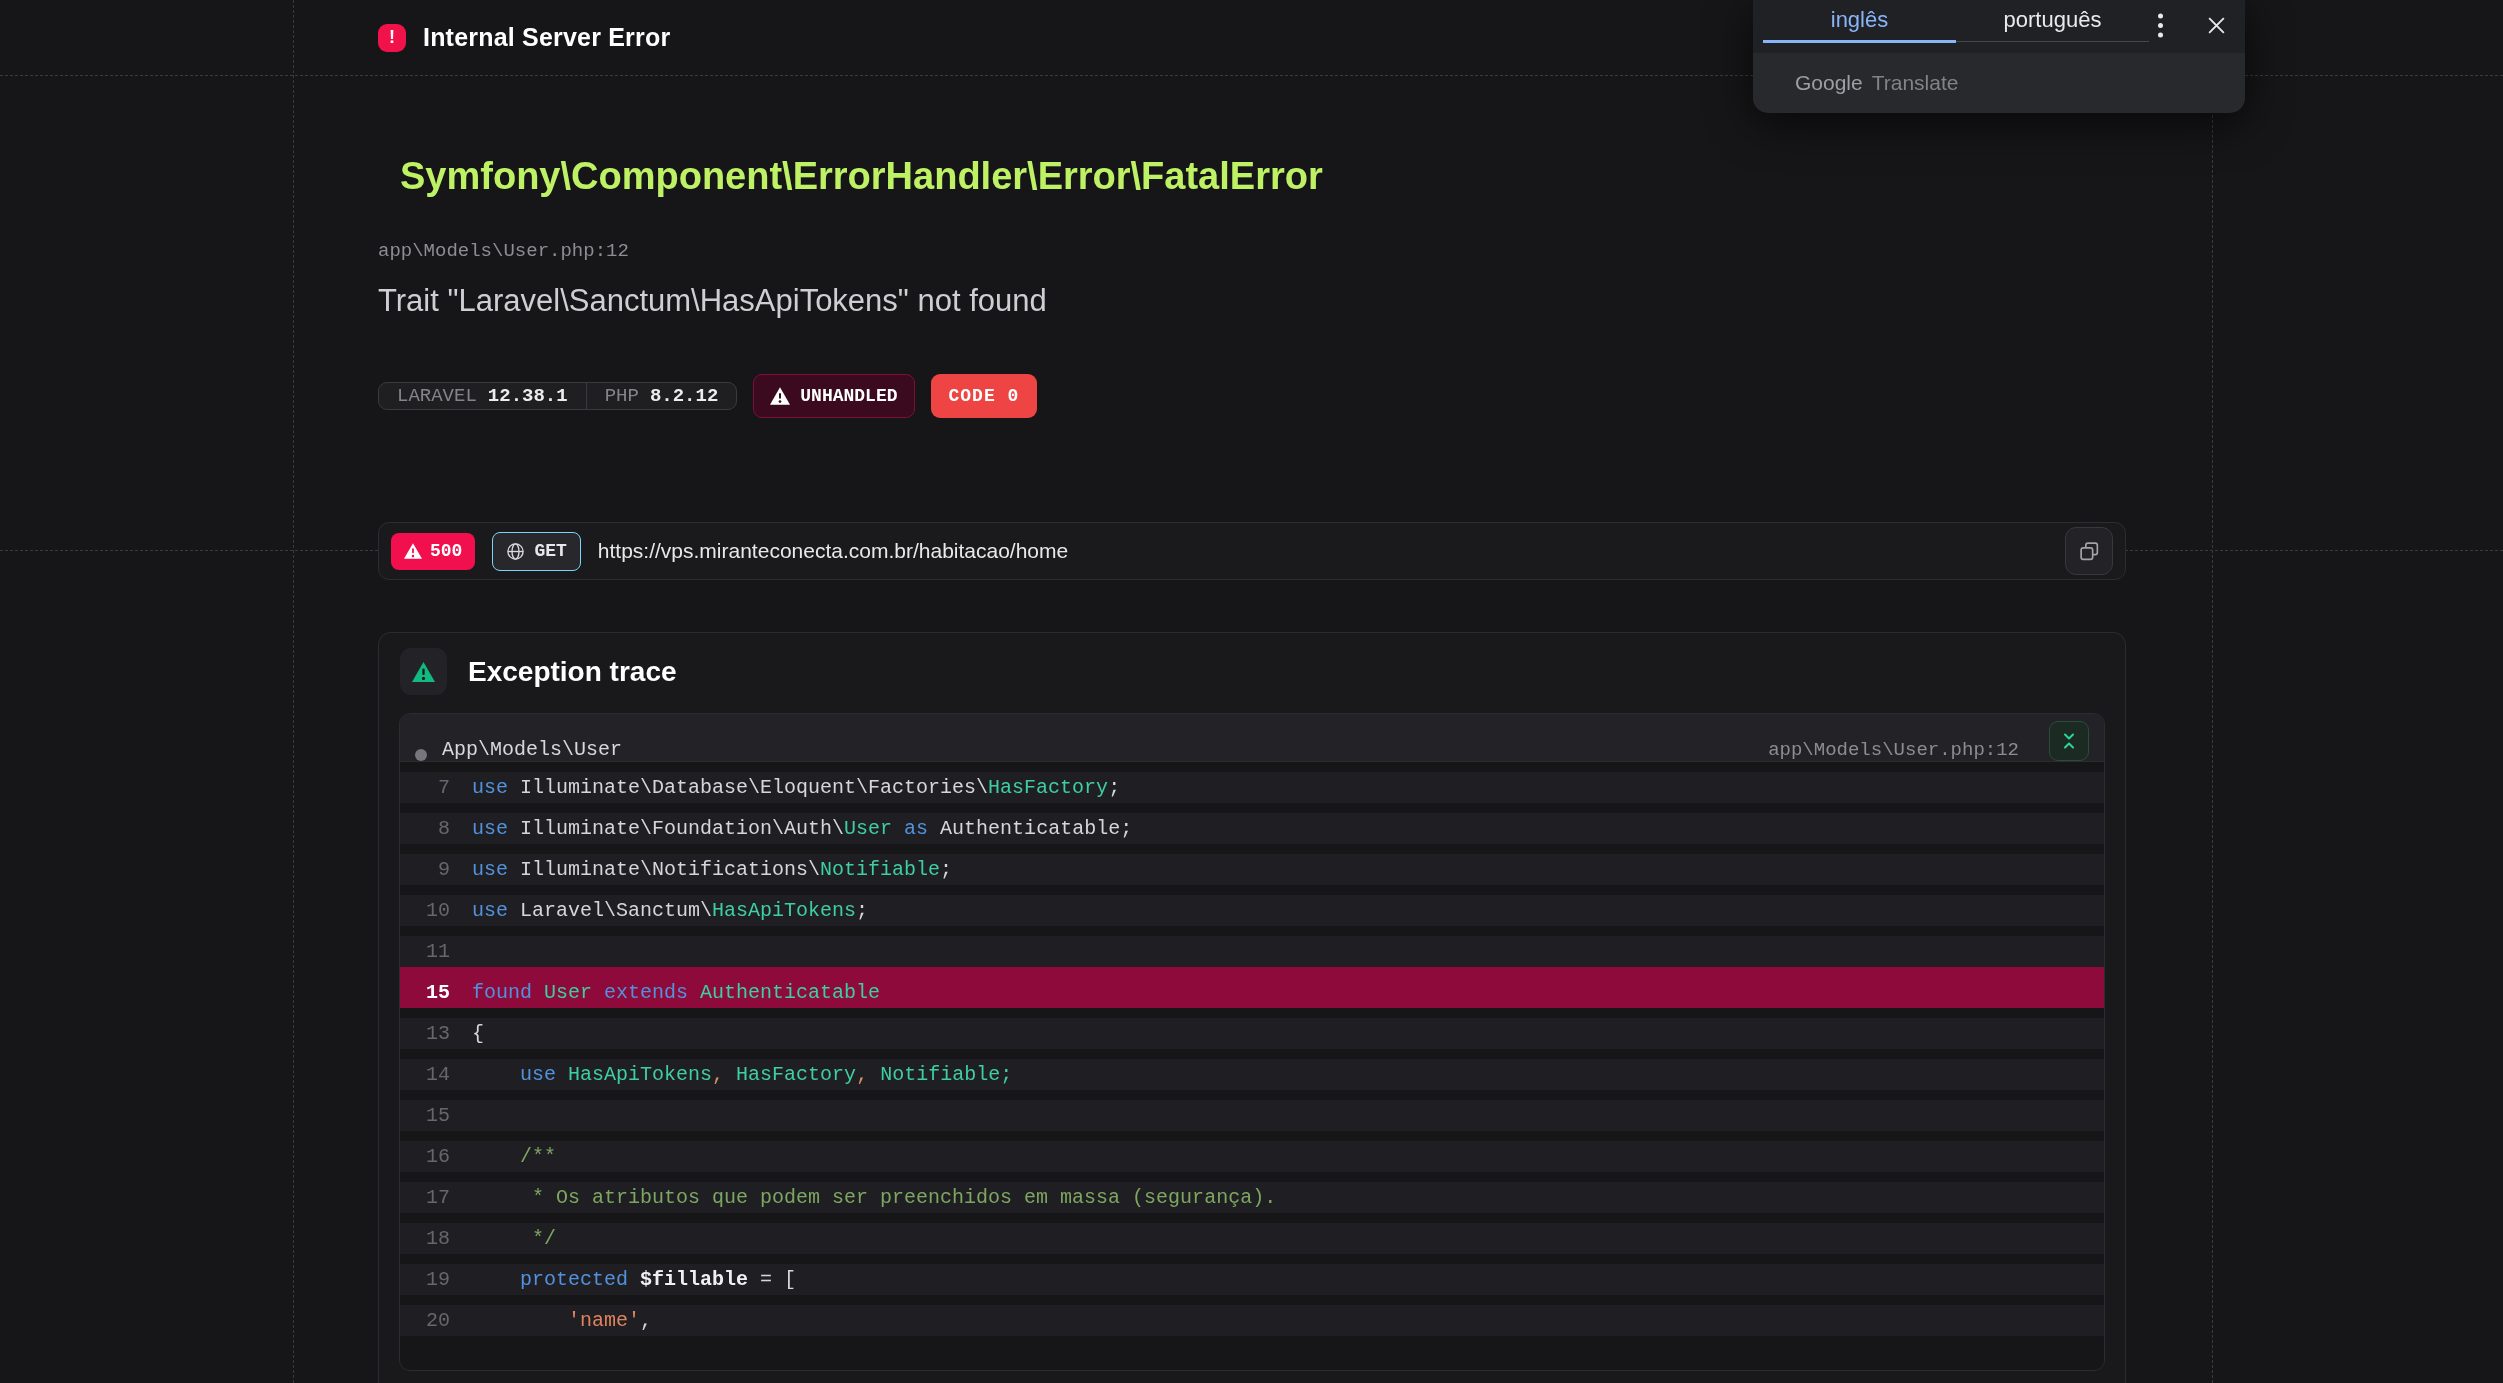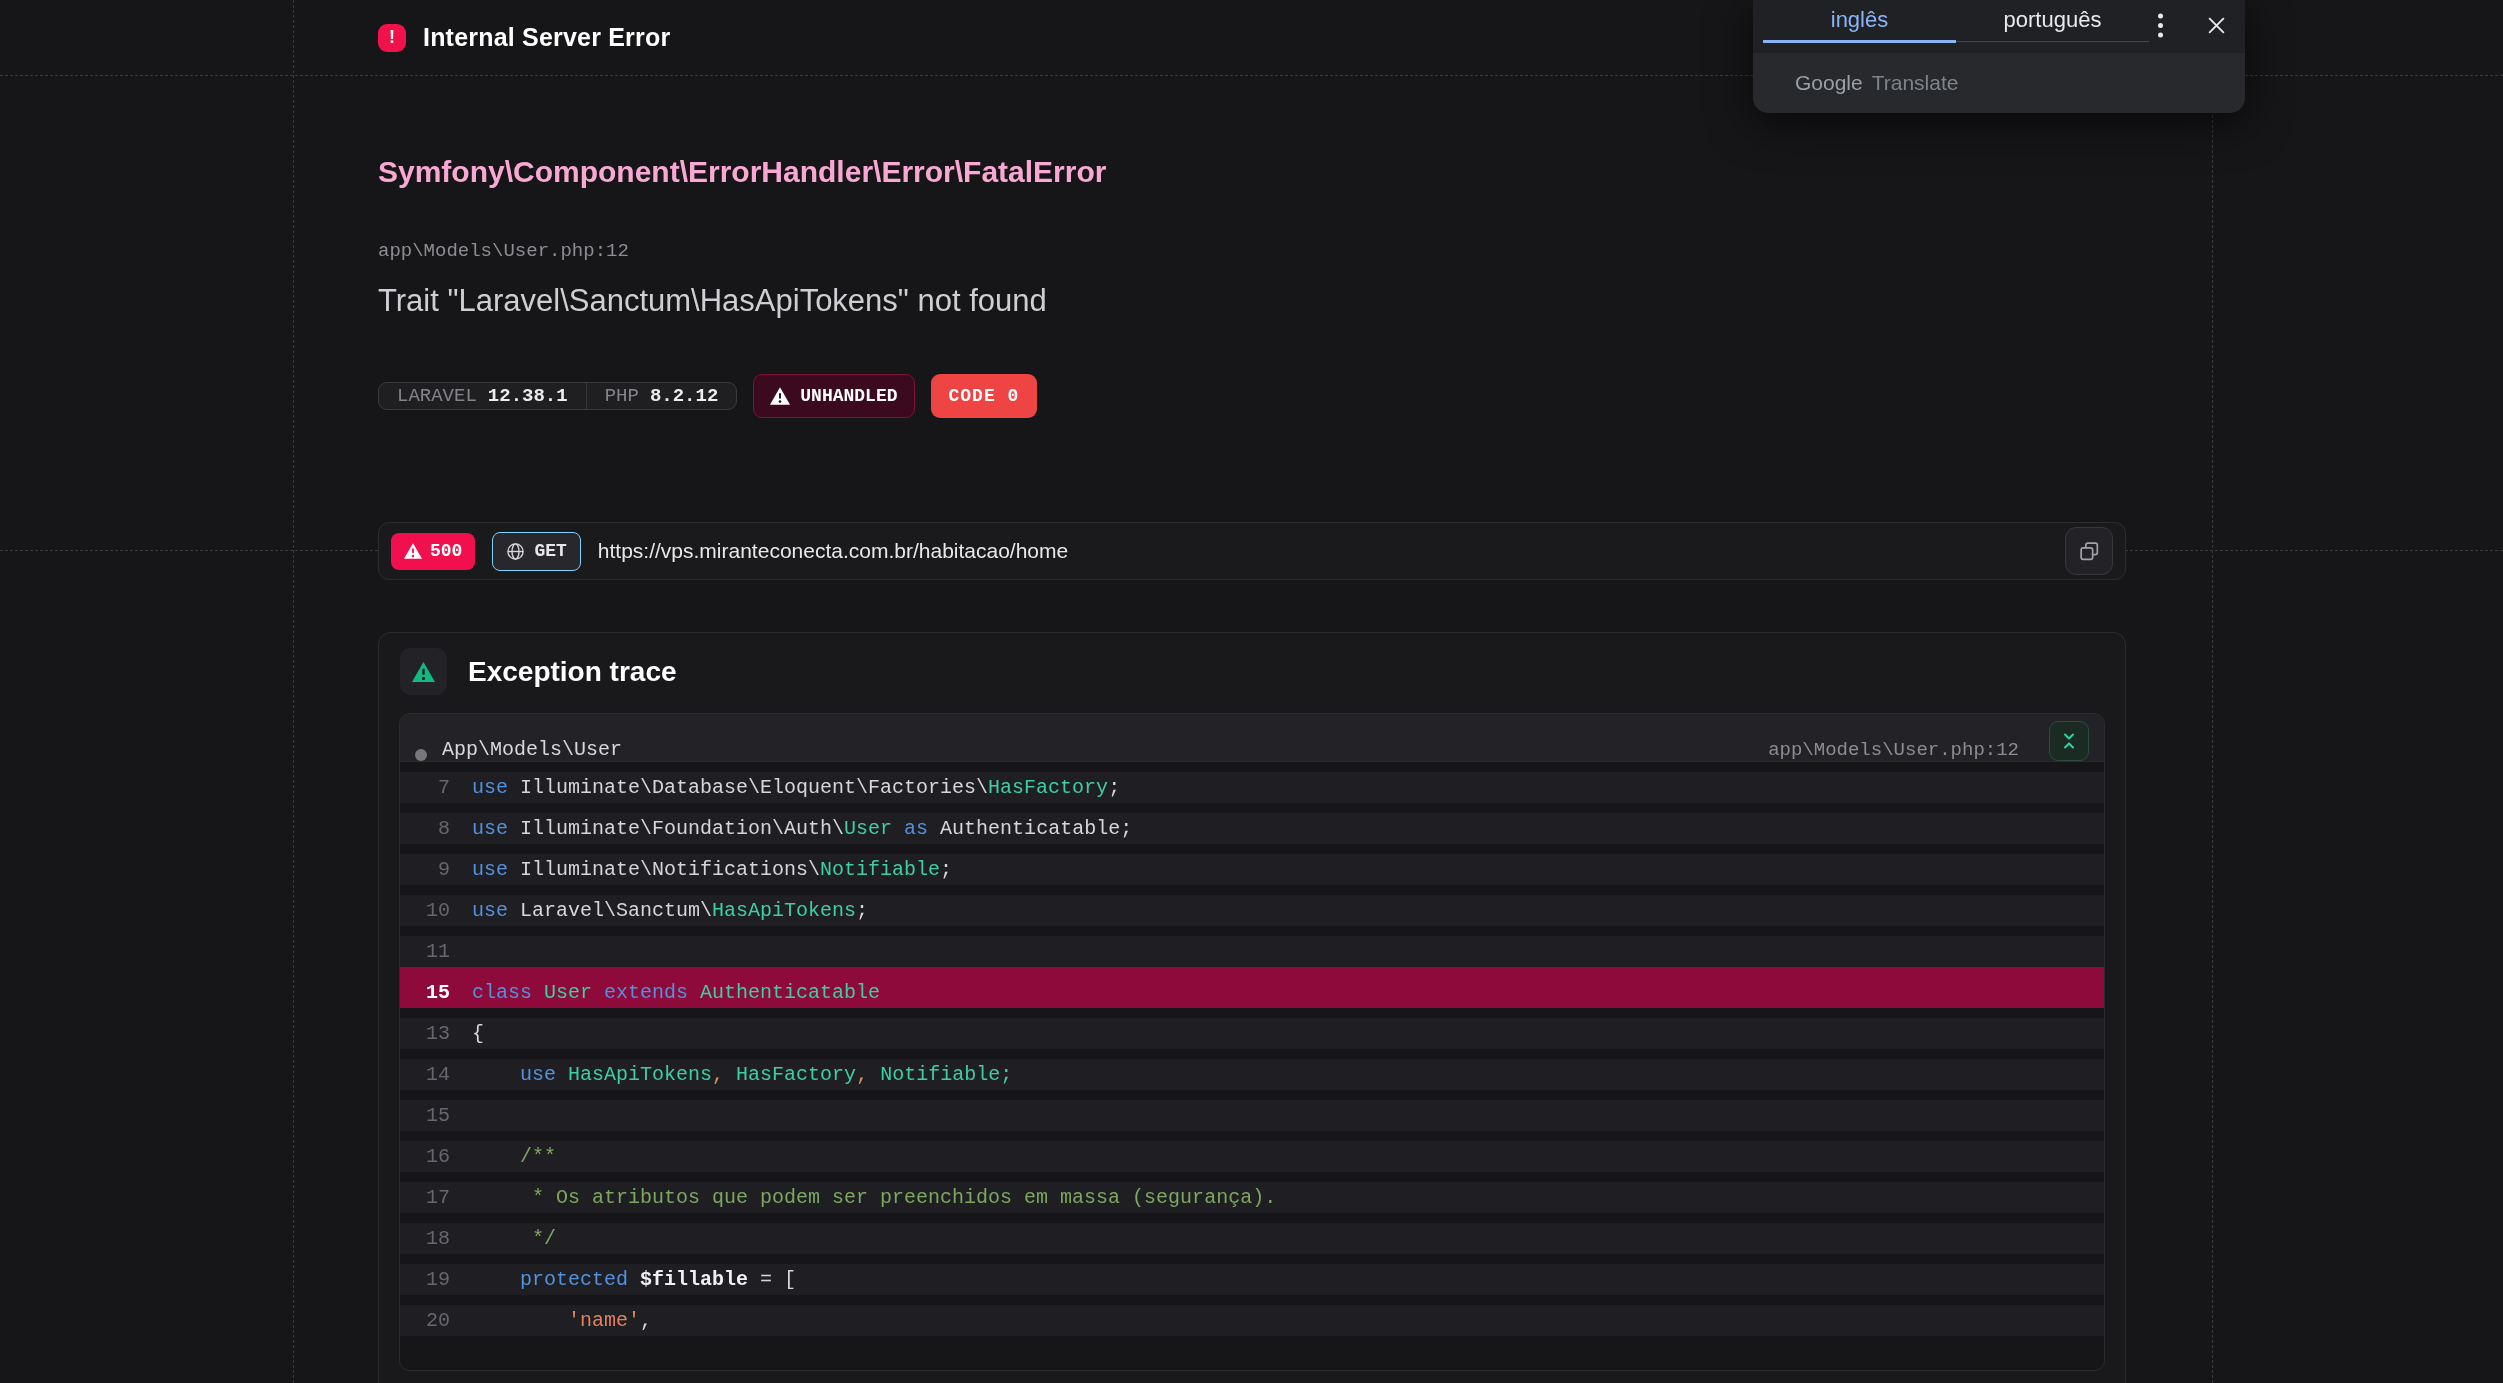--- a/index.html
+++ b/index.html
@@ -26,21 +26,21 @@
           border-bottom:3px solid transparent;margin-bottom:-2px;cursor:pointer;}
   .gt-tab.active{color:#8ab4f8;border-bottom-color:#8ab4f8;}
   .gt-icons{position:absolute;right:14px;top:0;height:50px;display:flex;align-items:center;gap:26px;}
   .gt-iconbtn{display:flex;align-items:center;justify-content:center;width:30px;height:30px;cursor:pointer;}
   .gt-bottom{height:60px;background:#28292d;border-radius:0 0 15px 15px;display:flex;align-items:center;
              padding-left:42px;font-size:21px;}
   .gt-google{color:#9aa0a6;}
   .gt-translate{color:#7f848a;margin-left:9px;}
 
   
-  .error-class{position:absolute;left:378px;top:155px;font-size:30px;font-weight:700;color:#f9a8d4;}
+  .error-class{position:absolute;left:400px;top:155px;font-size:38px;font-weight:700;color:#bef264;}
   .error-loc{position:absolute;left:378px;top:240px;font-size:19px;color:#8d8d93;}
   .error-msg{position:absolute;left:378px;top:283px;font-size:31px;font-weight:400;color:#cfcfd3;}
 
   
   .badges{position:absolute;left:378px;top:374px;display:flex;gap:16px;align-items:center;}
   .pill{display:flex;border:1px solid #3a3a3e;border-radius:9px;background:#1f1f22;height:28px;box-sizing:border-box;align-items:stretch;}
   .pill-cell{display:flex;align-items:center;gap:11px;padding:0 18px;font-size:19px;}
   .pill-cell + .pill-cell{border-left:1px solid #3a3a3e;}
   .pill-label{color:#84848a;}
   .pill-value{color:#ececef;font-weight:700;}
@@ -228,21 +228,21 @@
           <div class="code-row">
             <span class="ln">10</span>
             <span class="code-text"><span class="tk-k">use </span><span class="tk-p">Laravel\Sanctum\</span><span class="tk-t">HasApiTokens</span><span class="tk-p">;</span></span>
           </div>
           <div class="code-row">
             <span class="ln">11</span>
             <span class="code-text"></span>
           </div>
           <div class="code-row hl">
             <span class="ln">15</span>
-            <span class="code-text"><span class="tk-k">class </span><span class="tk-t">User</span><span class="tk-k"> extends </span><span class="tk-t">Authenticatable</span></span>
+            <span class="code-text"><span class="tk-k">found </span><span class="tk-t">User</span><span class="tk-k"> extends </span><span class="tk-t">Authenticatable</span></span>
           </div>
           <div class="code-row">
             <span class="ln">13</span>
             <span class="code-text"><span class="tk-p">{</span></span>
           </div>
           <div class="code-row">
             <span class="ln">14</span>
             <span class="code-text"><span class="tk-p">    </span><span class="tk-k">use </span><span class="tk-t">HasApiTokens</span><span class="tk-o">,</span><span class="tk-p"> </span><span class="tk-t">HasFactory</span><span class="tk-o">,</span><span class="tk-p"> </span><span class="tk-t">Notifiable;</span></span>
           </div>
           <div class="code-row">

